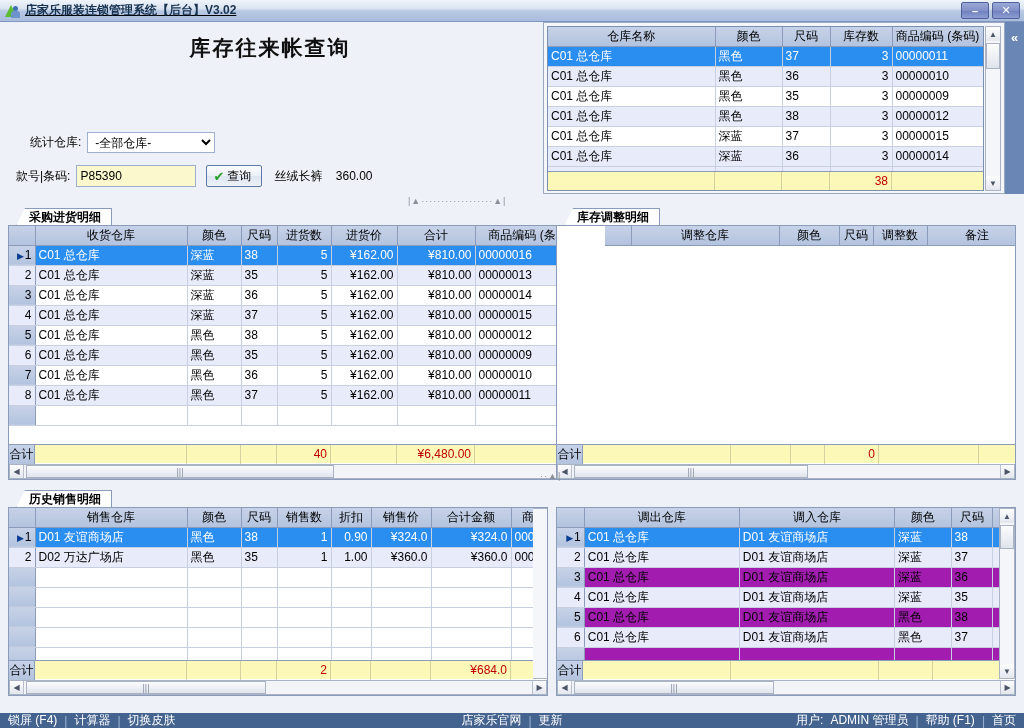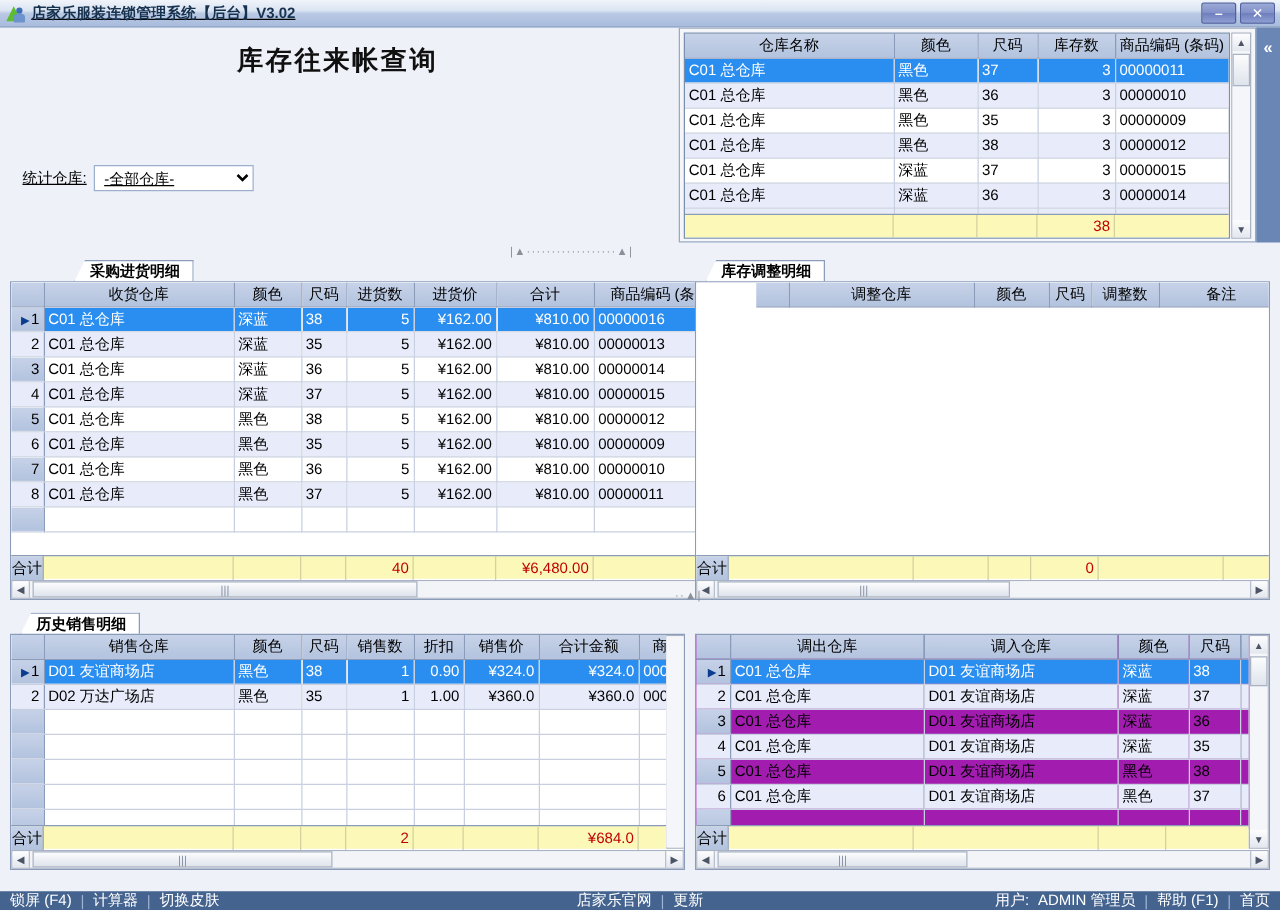--- a/index.html
+++ b/index.html
@@ -57,21 +57,21 @@
 
   
   .page-title {
     position: absolute; left: 0; top: 34px; width: 540px;
     text-align: center;
     font-size: 21px; font-weight: bold; color: #101010;
     letter-spacing: 2px;
   }
   .form-row { position: absolute; display: flex; align-items: center; }
   .form-row .lbl { font-size: 12px; color: #000; white-space: nowrap; }
-  #row-warehouse { left: 18px; top: 132px; text-decoration: underline; }
+  #row-warehouse { left: 30px; top: 132px; }
   #row-code { left: 16px; top: 165px; }
 
   select.wh-select {
     margin-left: 6px; width: 128px; height: 21px;
     font-family: "Liberation Sans", sans-serif; font-size: 12px;
     border: 1px solid #9cb0cd; background: #fff; color: #000;
     padding-left: 3px;
   }
   input.code-input {
     margin-left: 6px; width: 120px; height: 22px;
@@ -239,20 +239,32 @@
 
   <div class="page-title">库存往来帐查询</div>
 
   <div class="form-row" id="row-warehouse">
     <span class="lbl">统计仓库:</span>
     <select class="wh-select">
       <option>-全部仓库-</option>
     </select>
   </div>
 
+  <div class="form-row" id="row-code">
+    <span class="lbl">款号|条码:</span>
+    <input class="code-input" type="text" value="P85390" style="">
+    <div class="btn-query">
+      <span class="check-icon">✔</span>
+      <span>查询</span>
+    </div>
+    <div class="prod-info">
+      <span>丝绒长裤</span>
+      <span class="price">360.00</span>
+    </div>
+  </div>
 
   <div id="top-panel">
     <div class="grid-wrap" id="top-grid-wrap">
       <table class="grid" id="stock-table" style="width:435px">
         <colgroup>
           <col style="width:167px">
             <col style="width:67px">
             <col style="width:48px">
           <col style="width:62px">
             <col style="width:91px">
@@ -331,21 +343,21 @@
       <div class="sb-track">
         <div class="sb-thumb" style="top:2px;height:26px"></div>
       </div>
       <div class="sb-btn">▼</div>
     </div>
   </div>
   <div class="collapse-handle">«</div>
 
   <div class="splitter-dots" style="left:408px; top:196px;">|▲··················▲|</div>
 
-  <div class="tabpanel" style="left:8px; top:208px; width:648px; height:272px;padding-left:43px;">
+  <div class="tabpanel" style="left:8px; top:208px; width:648px; height:272px;">
     <div class="tabstrip">
       <div class="tab">采购进货明细</div>
     </div>
     <div class="tab-body">
       <div style="position:absolute;left:0;top:0;right:14px;bottom:32px;overflow:hidden;background:#fff;">
         <table class="grid" id="purchase-table" style="width:560px">
           <colgroup>
             <col style="width:26px">
               <col style="width:152px">
               <col style="width:54px">

